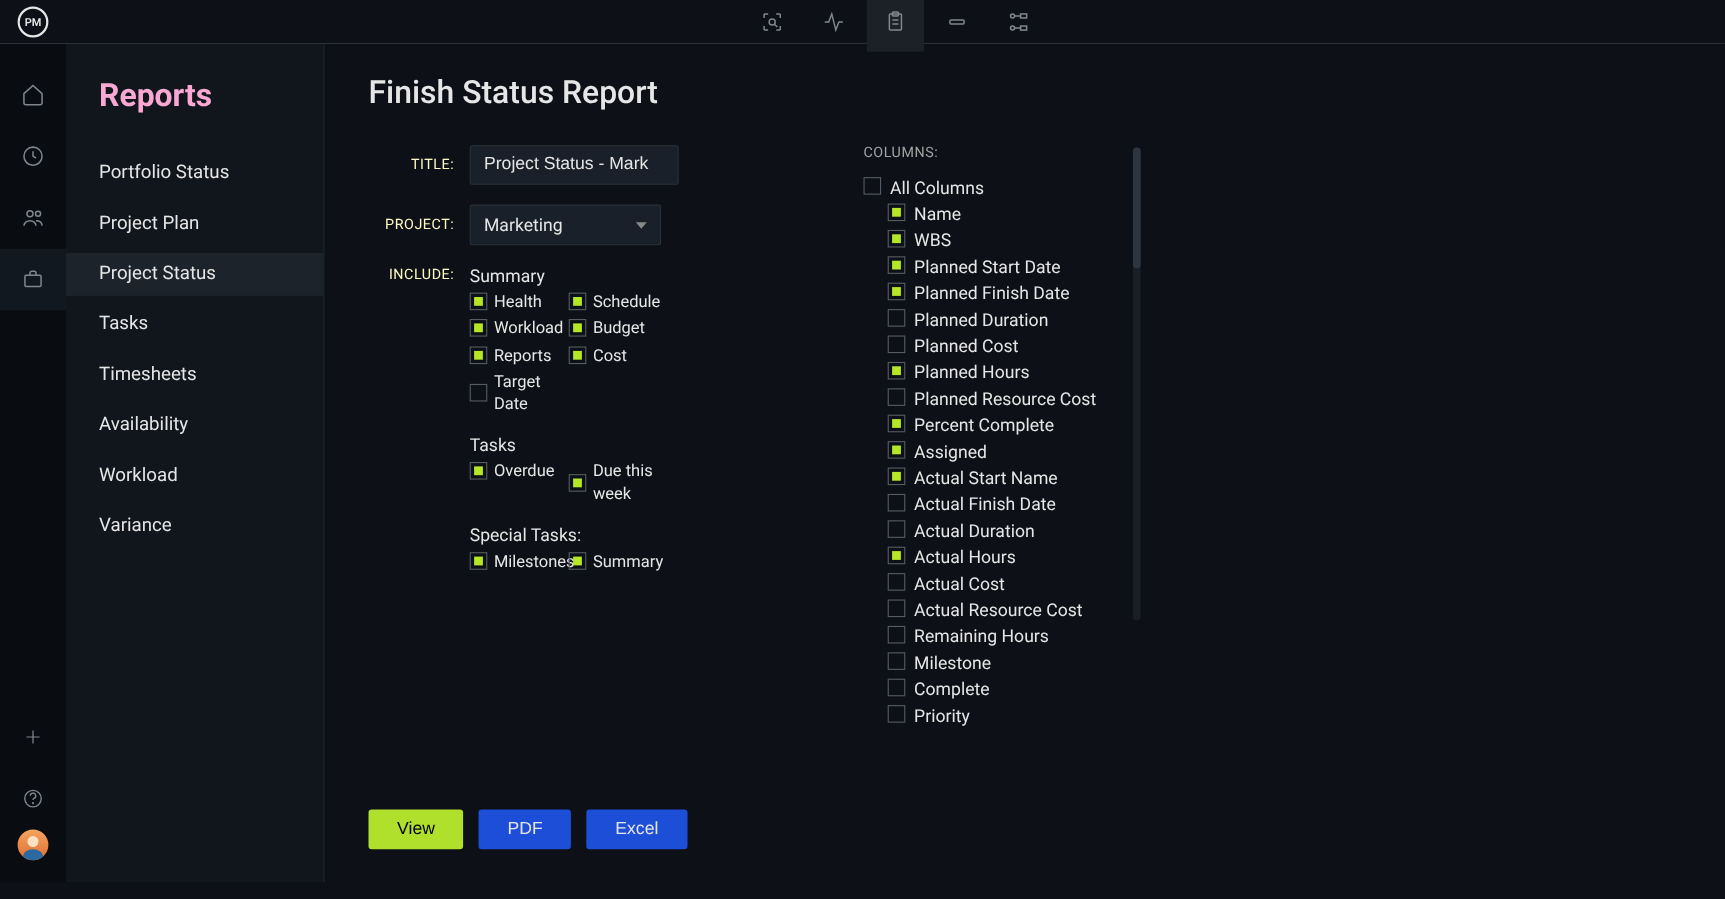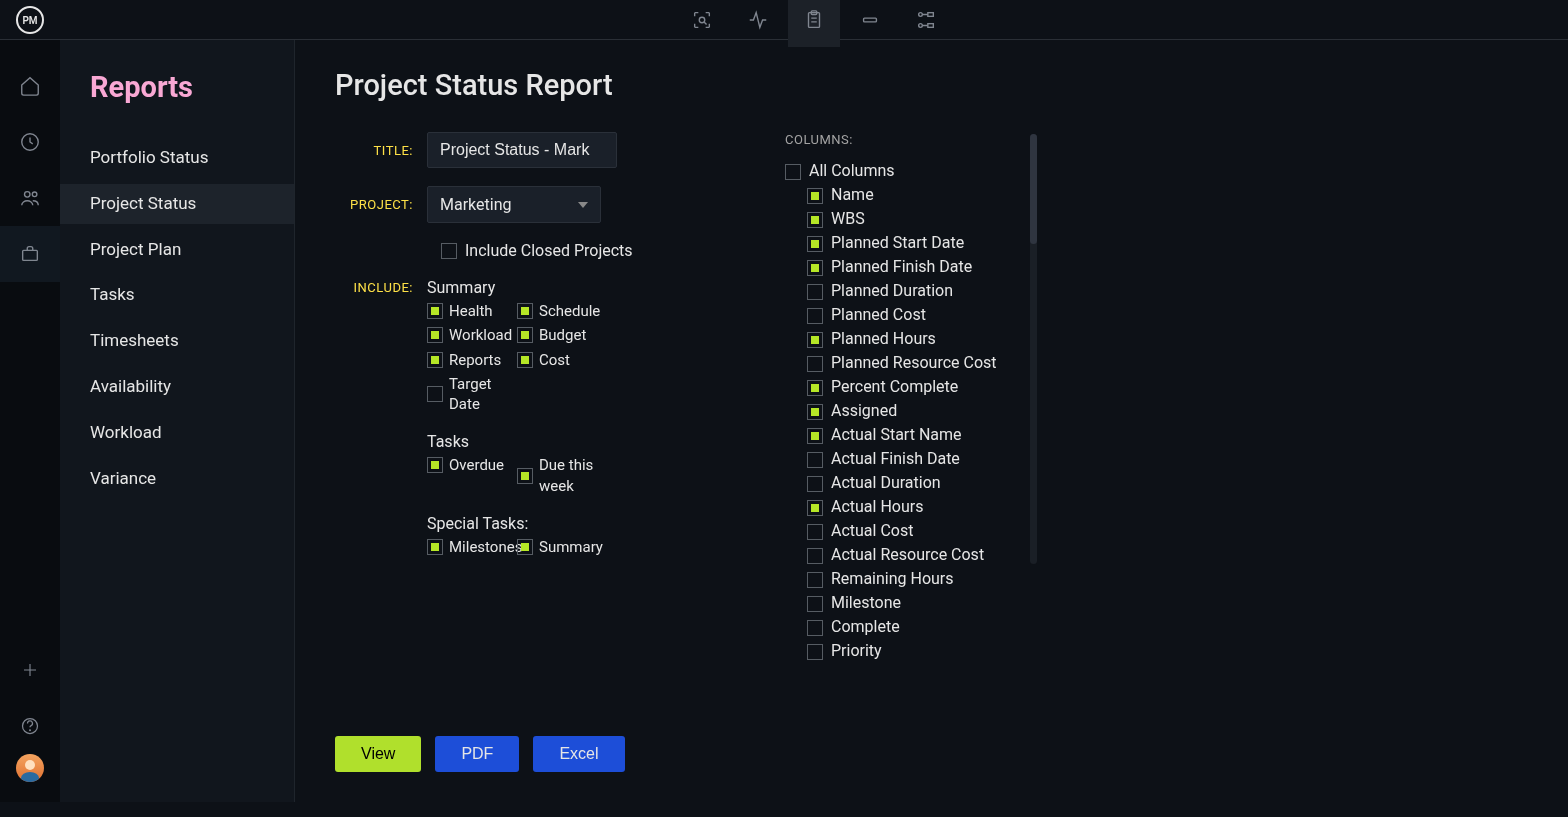--- a/index.html
+++ b/index.html
@@ -147,21 +147,21 @@
   display: flex;
   align-items: center;
   margin-bottom: 18px;
 }
 .form-label {
   width: 92px;
   text-align: right;
   padding-right: 14px;
   font-size: 13px;
   letter-spacing: 0.5px;
-  color: #fde047;
+  color: #fef9c3;
 }
 .text-input {
   background: #1a2029;
   border: 1px solid #2a3039;
   color: #e6e6e6;
   font-size: 16px;
   padding: 8px 12px;
   width: 190px;
   border-radius: 2px;
 }
@@ -248,21 +248,21 @@
 }
 .columns-list {
   display: flex;
   flex-direction: column;
   gap: 5px;
   font-size: 16px;
   padding-right: 40px;
 }
 .col-item {
   display: flex;
-  align-items: flex-end;
+  align-items: flex-start;
   gap: 8px;
 }
 .col-item.indent { padding-left: 22px; }
 .scroll-track {
   position: absolute;
   right: 0;
   top: 2px;
   width: 7px;
   height: 430px;
   background: #1a1f26;
@@ -383,50 +383,46 @@
           <circle cx="12" cy="17" r="0.5" fill="#808690"></circle>
         </svg>
     </div>
     <div class="avatar-img"></div>
   </div>
 
   <div class="reports-sidebar">
     <h1>Reports</h1>
     <div id="report-items">
         <div class="report-item">Portfolio Status</div>
+        <div class="report-item">Project Plan</div>
         <div class="report-item selected">Project Status</div>
-        <div class="report-item">Project Plan</div>
         <div class="report-item">Tasks</div>
         <div class="report-item">Timesheets</div>
         <div class="report-item">Availability</div>
         <div class="report-item">Workload</div>
         <div class="report-item">Variance</div>
       </div>
   </div>
 
   <div class="main">
-    <h2>Project Status Report</h2>
+    <h2>Finish Status Report</h2>
 
     <div class="form-area">
       <div class="left-form">
         <div class="form-row">
           <div class="form-label">TITLE:</div>
           <input class="text-input" value="Project Status - Mark" style="">
         </div>
         <div class="form-row">
           <div class="form-label">PROJECT:</div>
           <div class="select-input">
             <span>Marketing</span>
             <span class="caret"></span>
           </div>
         </div>
-        <div class="cb-row">
-          <span class="cb"></span>
-          <span>Include Closed Projects</span>
-        </div>
 
         <div class="include-section">
           <div class="form-label" style="padding-top:2px">INCLUDE:</div>
           <div id="include-sections">
               <div style="margin-bottom: 18px;">
                 <div class="section-title">Summary</div>
                 <div class="include-grid">
                   <div class="include-item">
                     <div class="include-item-inline">
                       <span class="cb checked"></span>

